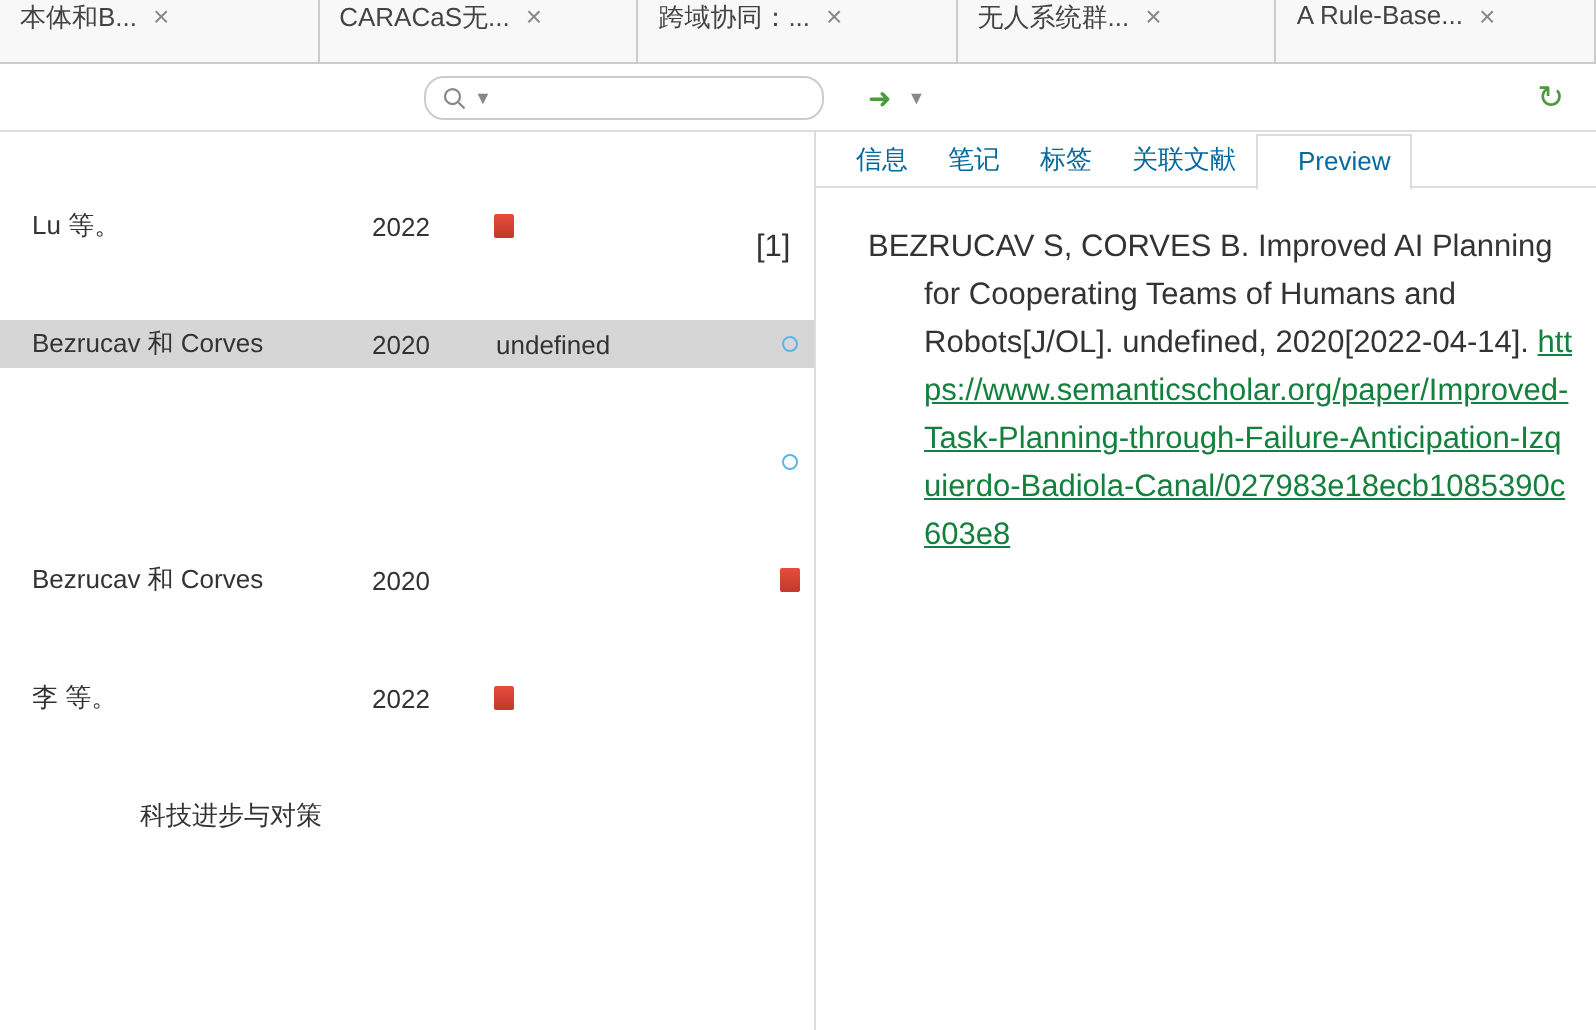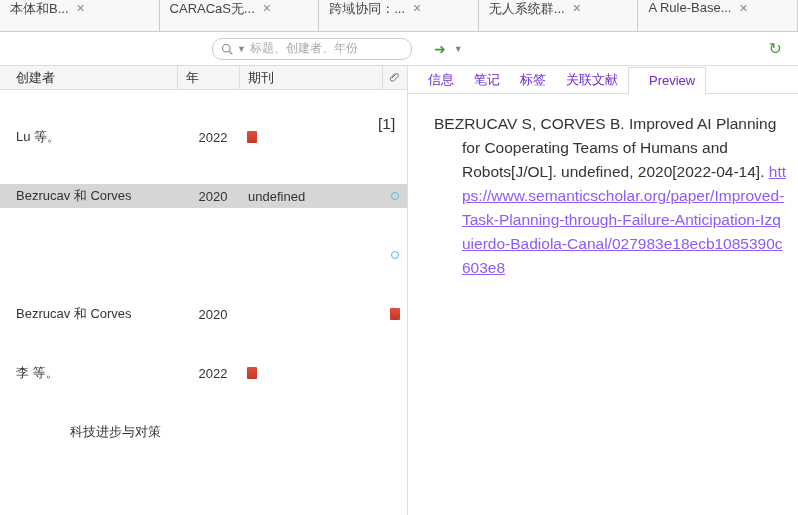--- a/index.html
+++ b/index.html
@@ -21,32 +21,32 @@
 .left-pane { width: 408px; border-right: 1px solid #ddd; }
 .headers { display: flex; height: 24px; border-bottom: 1px solid #ddd; background: #f5f5f5; align-items: center; }
 .h-creator { width: 178px; padding-left: 16px; border-right: 1px solid #ddd; height: 100%; display: flex; align-items: center; }
 .h-year { width: 62px; padding-left: 8px; border-right: 1px solid #ddd; height: 100%; display: flex; align-items: center; }
 .h-journal { flex: 1; padding-left: 8px; border-right: 1px solid #ddd; height: 100%; display: flex; align-items: center; }
 .h-attach { width: 24px; display: flex; align-items: center; justify-content: center; height: 100%; }
 .rows { }
 .row { display: flex; height: 24px; align-items: center; cursor: pointer; margin-top: 35px; }
 .row.selected { background: #d6d6d6; }
 .c-creator { width: 178px; padding-left: 16px; overflow: hidden; white-space: nowrap; text-overflow: ellipsis; }
-.c-year { width: 62px; padding-left: 8px; text-align: center; }
+.c-year { width: 62px; padding-left: 8px; }
 .c-journal { flex: 1; padding-left: 8px; overflow: hidden; white-space: nowrap; text-overflow: ellipsis; }
 .c-attach { width: 24px; display: flex; align-items: center; justify-content: center; }
 .pdf-icon { width: 10px; height: 12px; background: linear-gradient(#e74c3c, #c0392b); border-radius: 1px; }
 .dot-icon { width: 8px; height: 8px; border: 1.5px solid #5bb5e8; border-radius: 50%; }
 .right-pane { flex: 1; display: flex; flex-direction: column; }
 .detail-tabs { display: flex; height: 28px; border-bottom: 1px solid #ddd; align-items: center; padding-left: 10px; gap: 0; }
-.detail-tab { padding: 0 10px; height: 28px; display: flex; align-items: center; cursor: pointer; font-size: 13px; color: #6d28d9; }
+.detail-tab { padding: 0 10px; height: 28px; display: flex; align-items: center; cursor: pointer; font-size: 13px; color: #0369a1; }
 .detail-tab.active { background: #fff; border: 1px solid #ddd; border-bottom: 1px solid #fff; position: relative; top: 1px; padding-left: 20px; }
 .preview { padding: 18px 12px 0 26px; font-size: 15.5px; line-height: 1.55; }
 .ref-num { display: inline-block; width: 28px; margin-left: -28px; text-align: left; }
-.preview a { color: #8b5cf6; text-decoration: underline; word-break: break-all; }
+.preview a { color: #15803d; text-decoration: underline; word-break: break-all; }
 .indent { padding-left: 28px; text-indent: -28px; }
 </style>
 </head>
 <body>
 
 <div class="tabs-bar">
   <div class="tab">
     <span class="tab-label">本体和B...</span>
     <span class="tab-close">×</span>
   </div>
@@ -69,39 +69,28 @@
 </div>
 
 <div class="toolbar">
   <div class="toolbar-spacer"></div>
   <div class="search-box">
     <svg class="search-icon" viewBox="0 0 16 16">
         <circle cx="7" cy="7" r="5" fill="none" stroke="#888" stroke-width="1.5"></circle>
         <line x1="11" y1="11" x2="15" y2="15" stroke="#888" stroke-width="1.5"></line>
       </svg>
     <span class="dropdown-arrow">▼</span>
-    <span class="search-placeholder">标题、创建者、年份</span>
   </div>
   <span class="sync-icon">➜</span>
   <span class="sync-dd">▼</span>
   <span class="sync-right">↻</span>
 </div>
 
 <div class="main">
   <div class="left-pane">
-    <div class="headers">
-      <div class="h-creator">创建者</div>
-      <div class="h-year">年</div>
-      <div class="h-journal">期刊</div>
-      <div class="h-attach">
-        <svg width="12" height="12" viewBox="0 0 16 16">
-            <path d="M4 8 L9 3 A2 2 0 0 1 12 6 L6 12 A3 3 0 0 1 2 8 L8 2" fill="none" stroke="#666" stroke-width="1.3"></path>
-          </svg>
-      </div>
-    </div>
     <div class="rows" id="rows-container">
         <div class="row">
           <div class="c-creator">Lu 等。</div>
           <div class="c-year">2022</div>
           <div class="c-attach">
             <span class="pdf-icon"></span>
           </div>
         </div>
         <div class="row selected">
           <div class="c-creator">Bezrucav 和 Corves</div>

